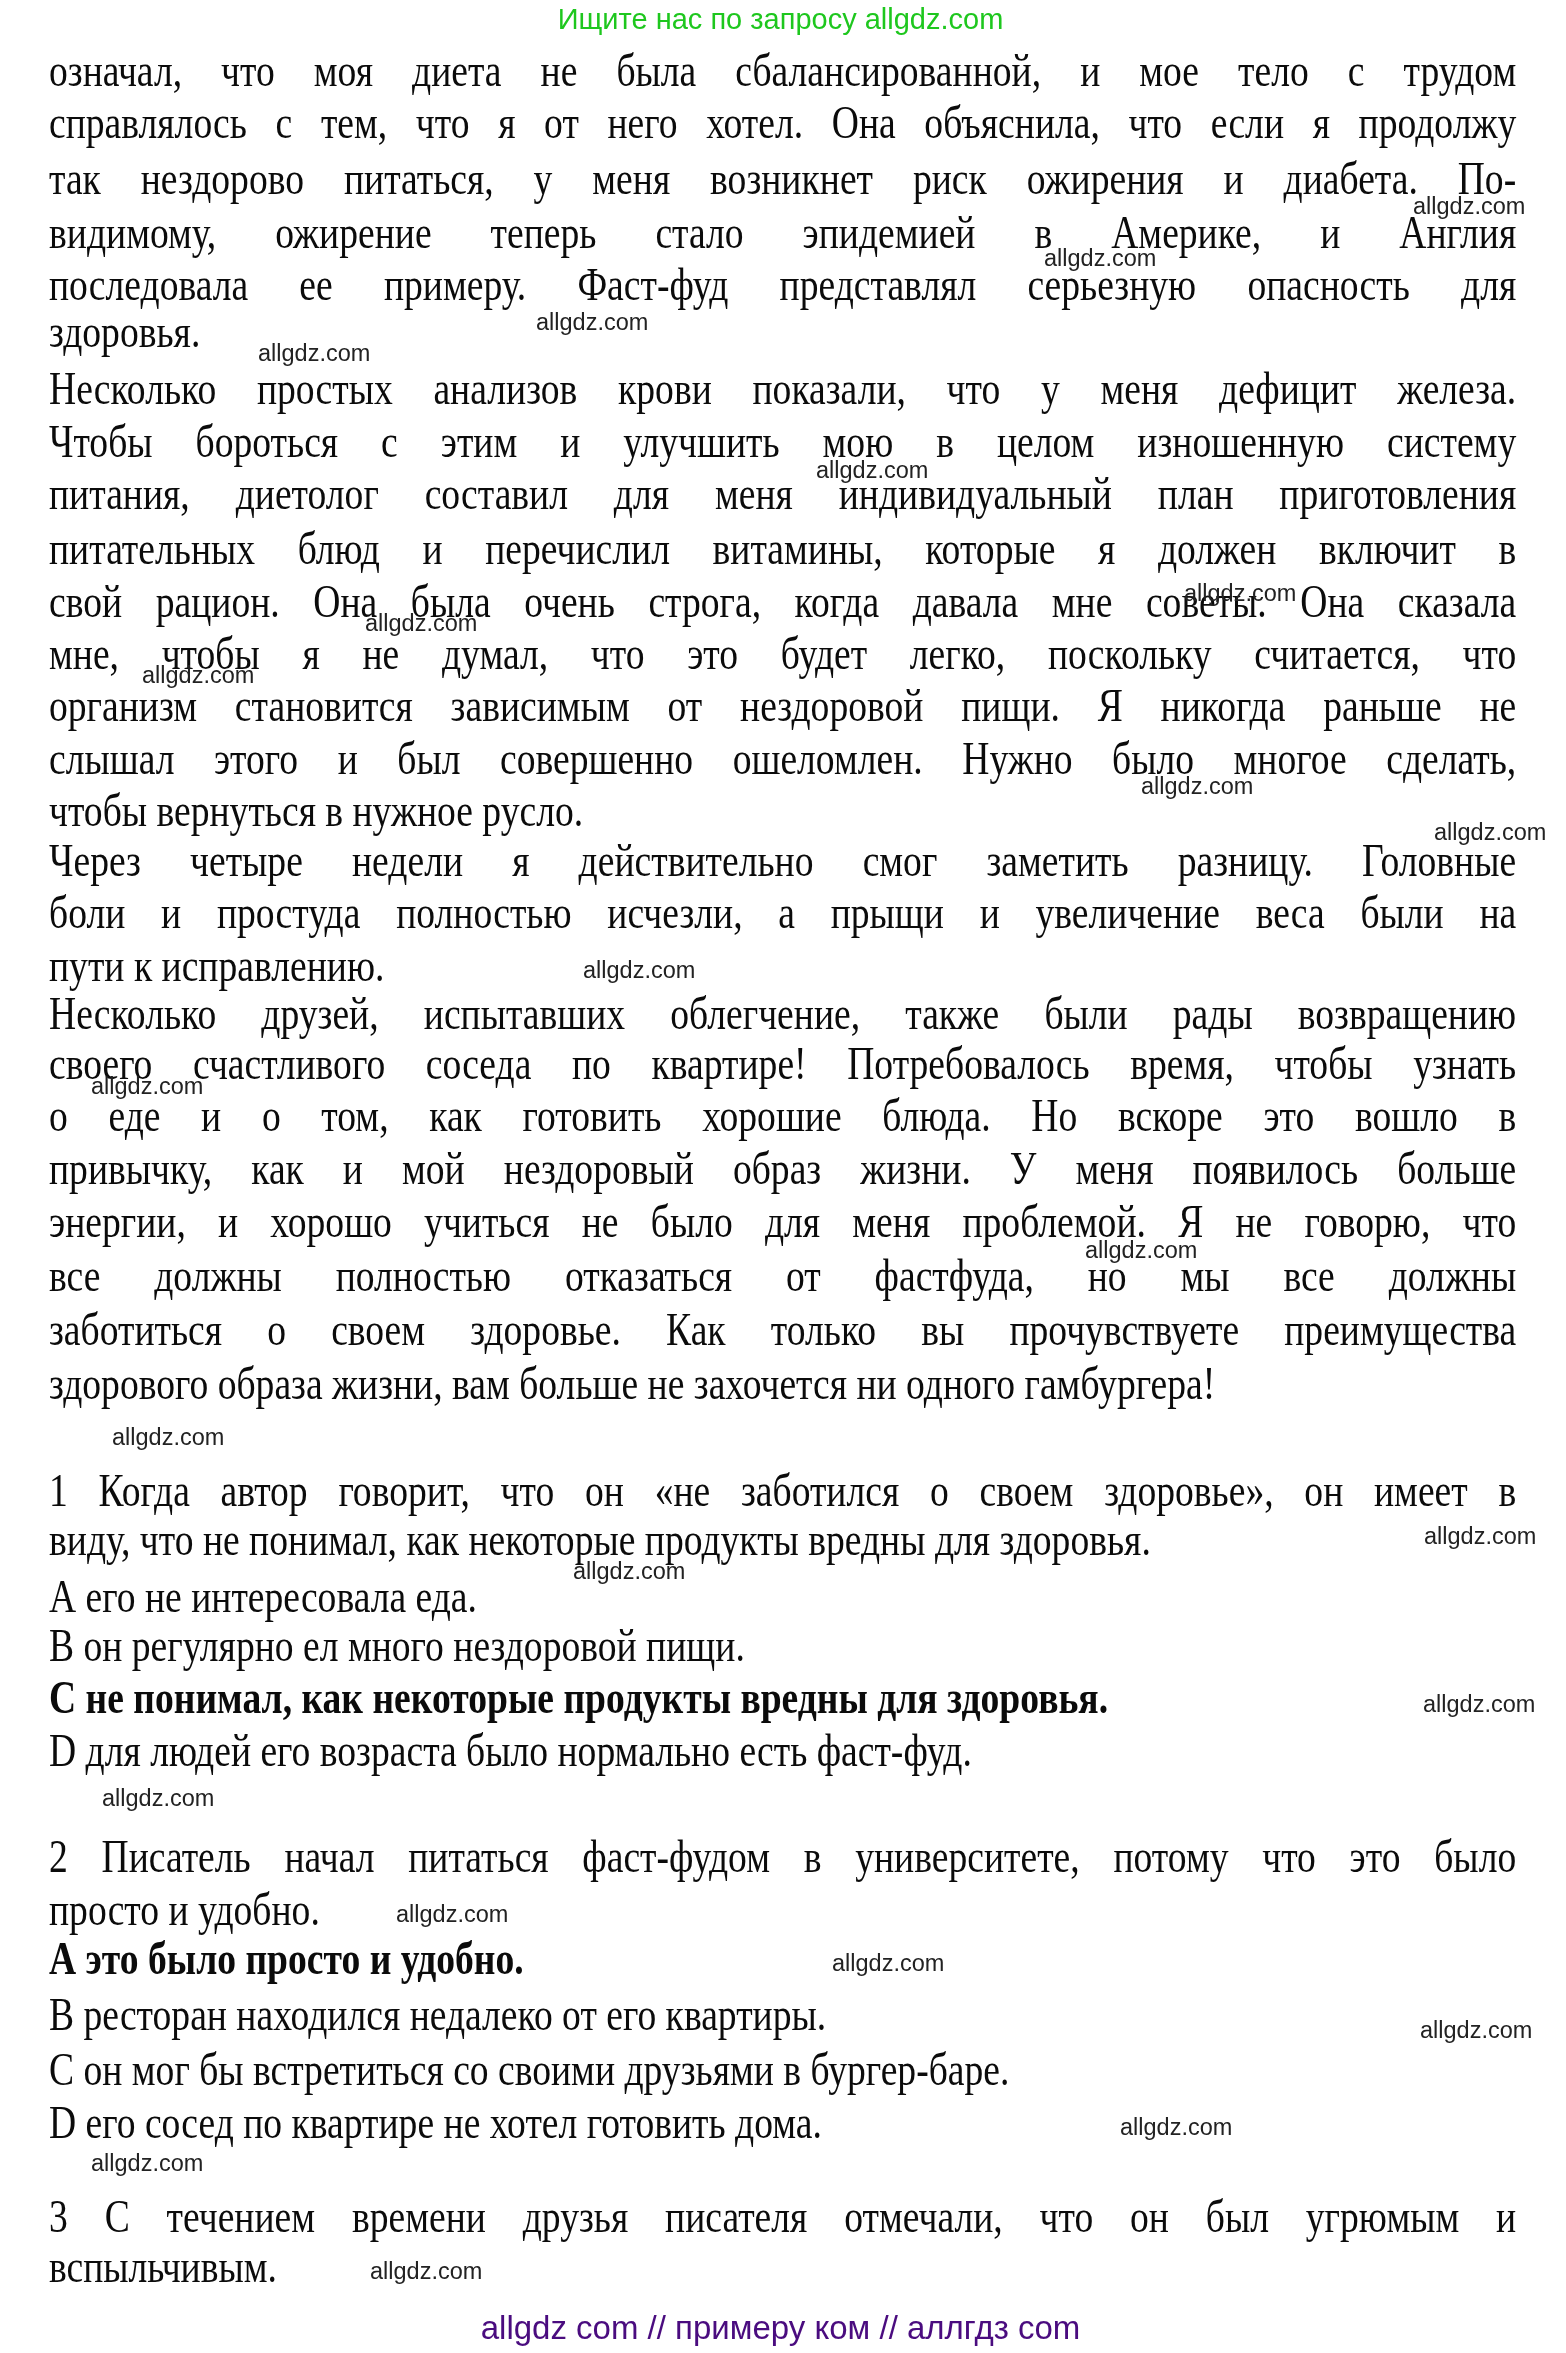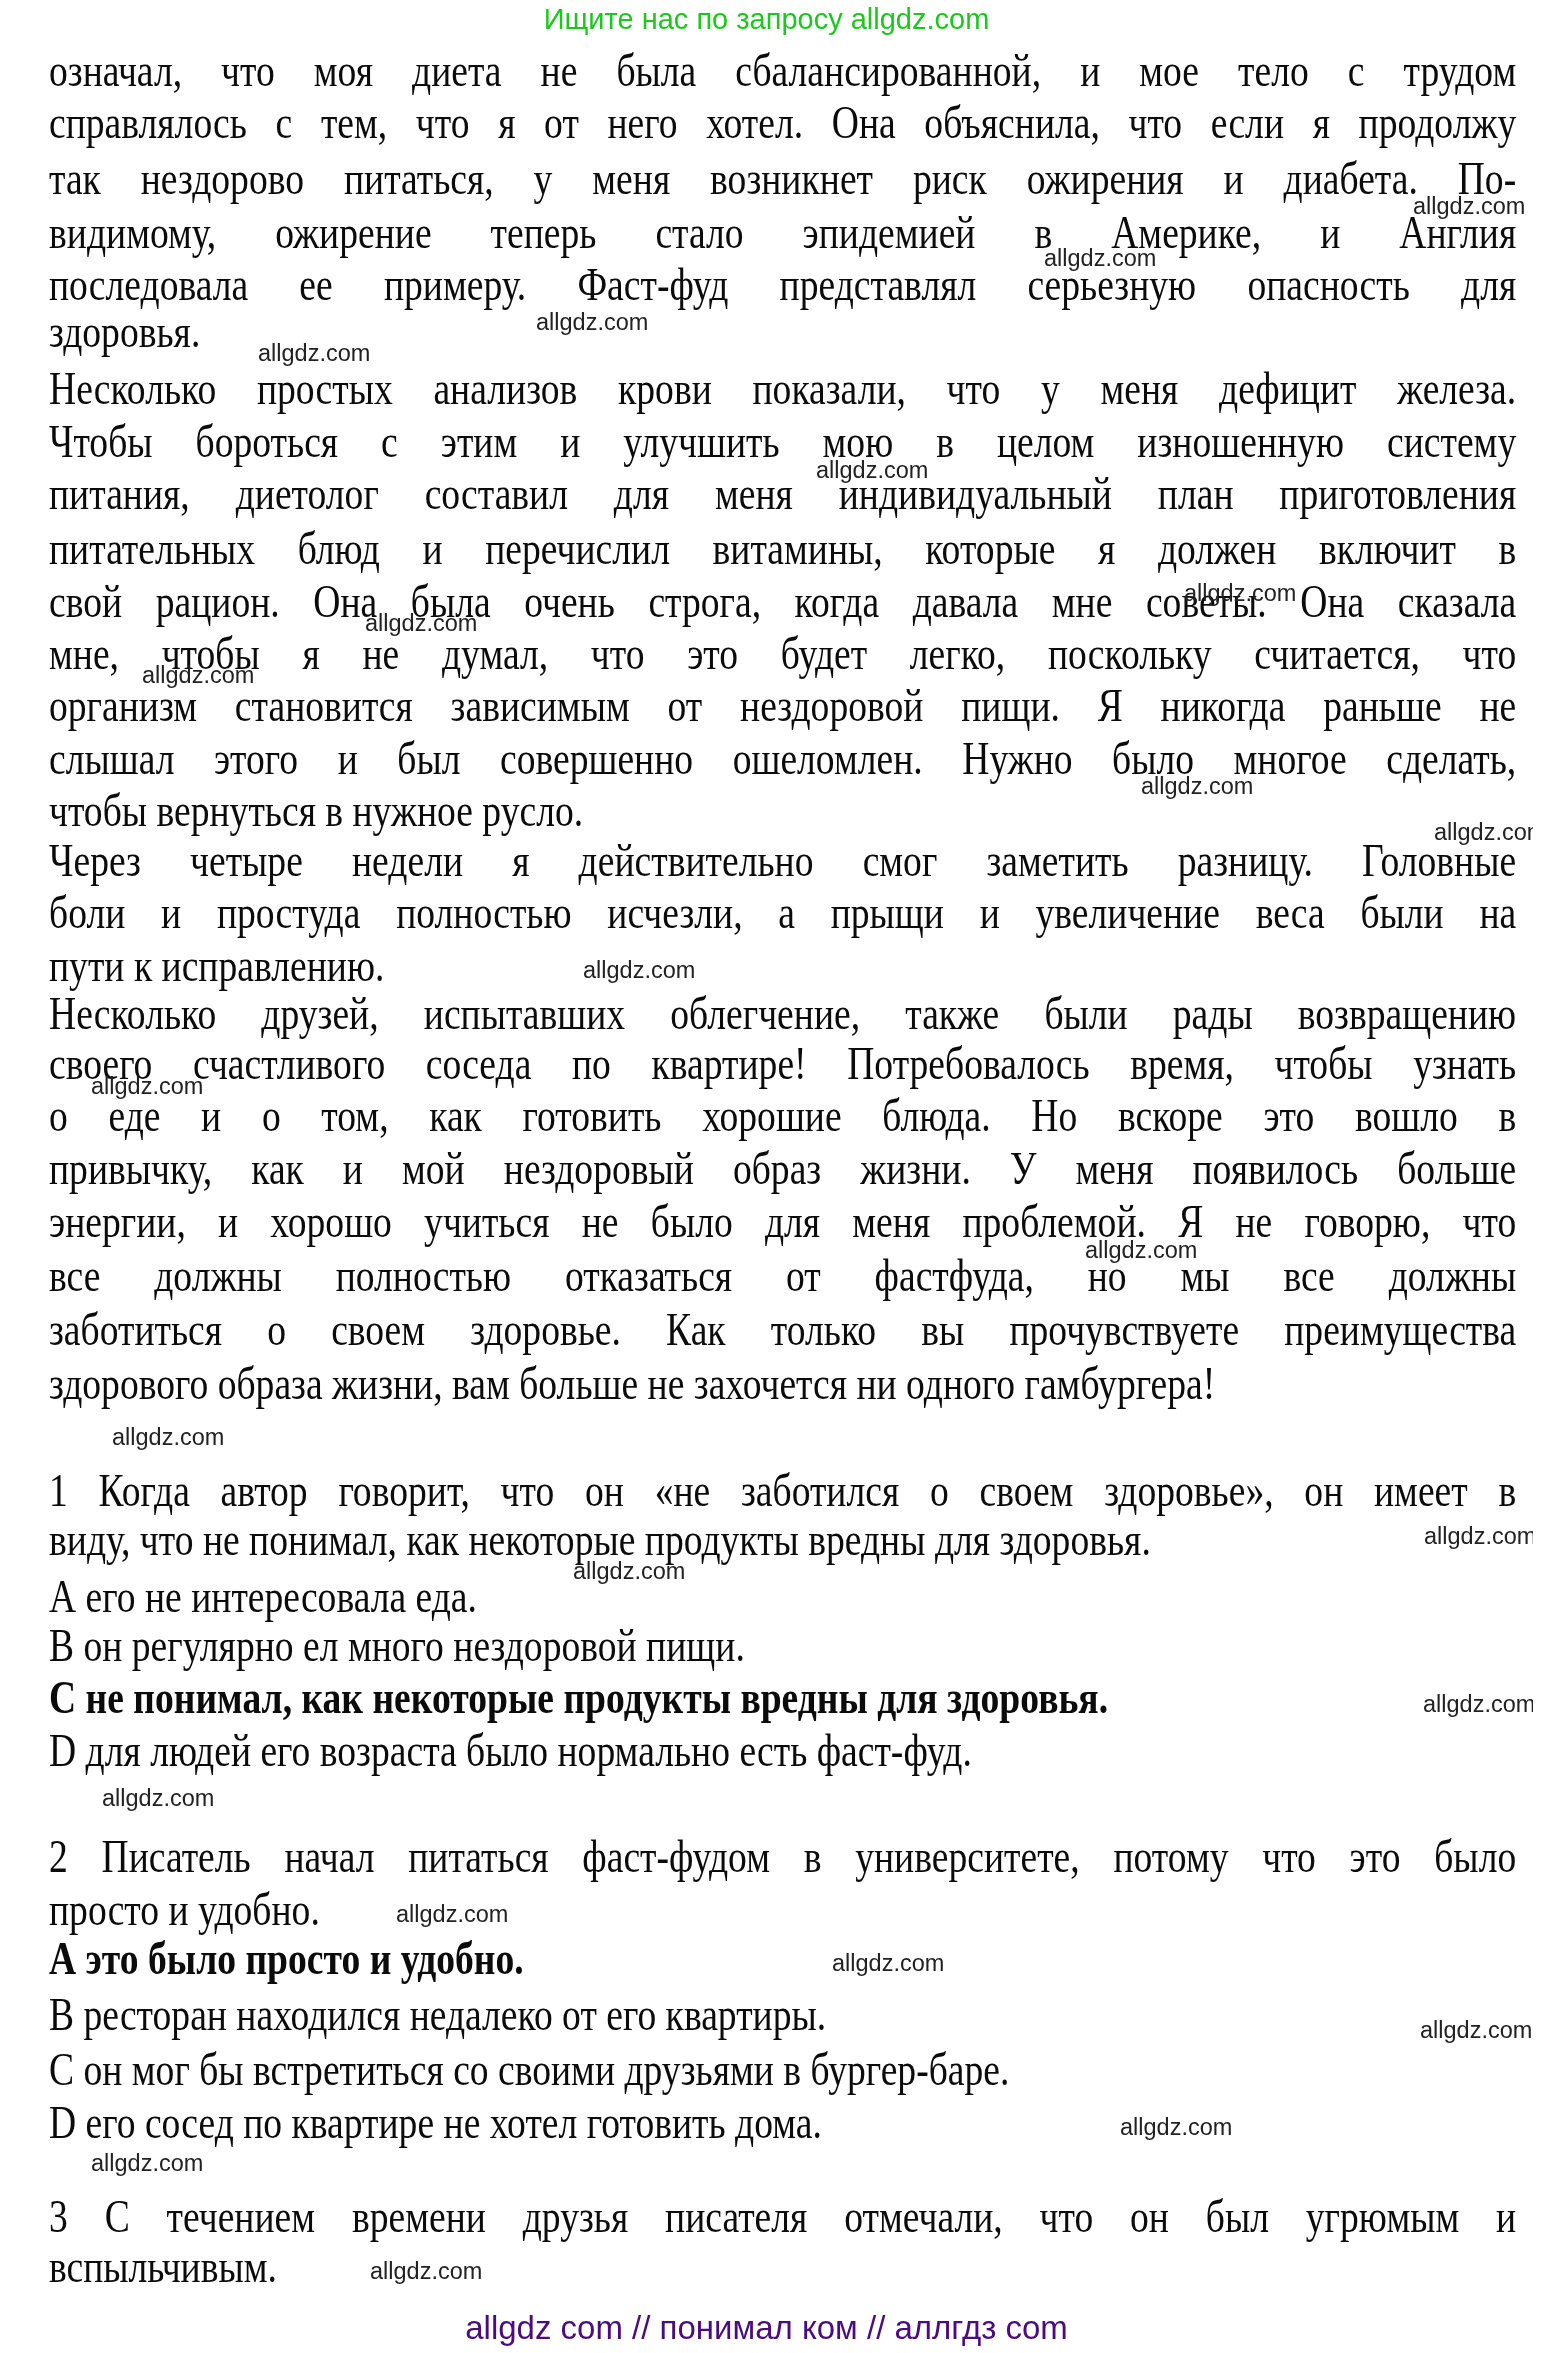--- a/index.html
+++ b/index.html
@@ -4,20 +4,21 @@
 <style>
   html,body{margin:0;padding:0;background:#ffffff;}
   .page{
     position:relative;
     width:1533px;
     height:2354px;
     background:#ffffff;
     overflow:hidden;
     font-family:"Liberation Serif", serif;
     color:#0b0b0b;
+    padding-left:28px;
   }
   .hdr{
     position:absolute;
     top:0.8px;left:0;width:100%;
     text-align:center;
     font-family:"Liberation Sans", sans-serif;
     font-size:29px;
     line-height:36px;
     font-weight:normal;
   }
@@ -120,15 +121,15 @@
       <span class="wm" style="left: 573px; top: 1558px; color: rgb(34, 34, 34);">allgdz.com</span>
       <span class="wm" style="left: 1423px; top: 1691px; color: rgb(34, 34, 34);">allgdz.com</span>
       <span class="wm" style="left: 102px; top: 1785px; color: rgb(34, 34, 34);">allgdz.com</span>
       <span class="wm" style="left: 396px; top: 1901px; color: rgb(34, 34, 34);">allgdz.com</span>
       <span class="wm" style="left: 832px; top: 1950px; color: rgb(34, 34, 34);">allgdz.com</span>
       <span class="wm" style="left: 1420px; top: 2017px; color: rgb(34, 34, 34);">allgdz.com</span>
       <span class="wm" style="left: 1120px; top: 2114px; color: rgb(34, 34, 34);">allgdz.com</span>
       <span class="wm" style="left: 91px; top: 2150px; color: rgb(34, 34, 34);">allgdz.com</span>
       <span class="wm" style="left: 370px; top: 2258px; color: rgb(34, 34, 34);">allgdz.com</span>
     </div>
-  <div class="ftr" style="color: rgb(74, 12, 127);">allgdz com  //  понимал ком  //  аллгдз com</div>
+  <div class="ftr" style="color: rgb(74, 12, 127);">allgdz com  //  примеру ком  //  аллгдз com</div>
 </div>
 
 
 </body></html>

